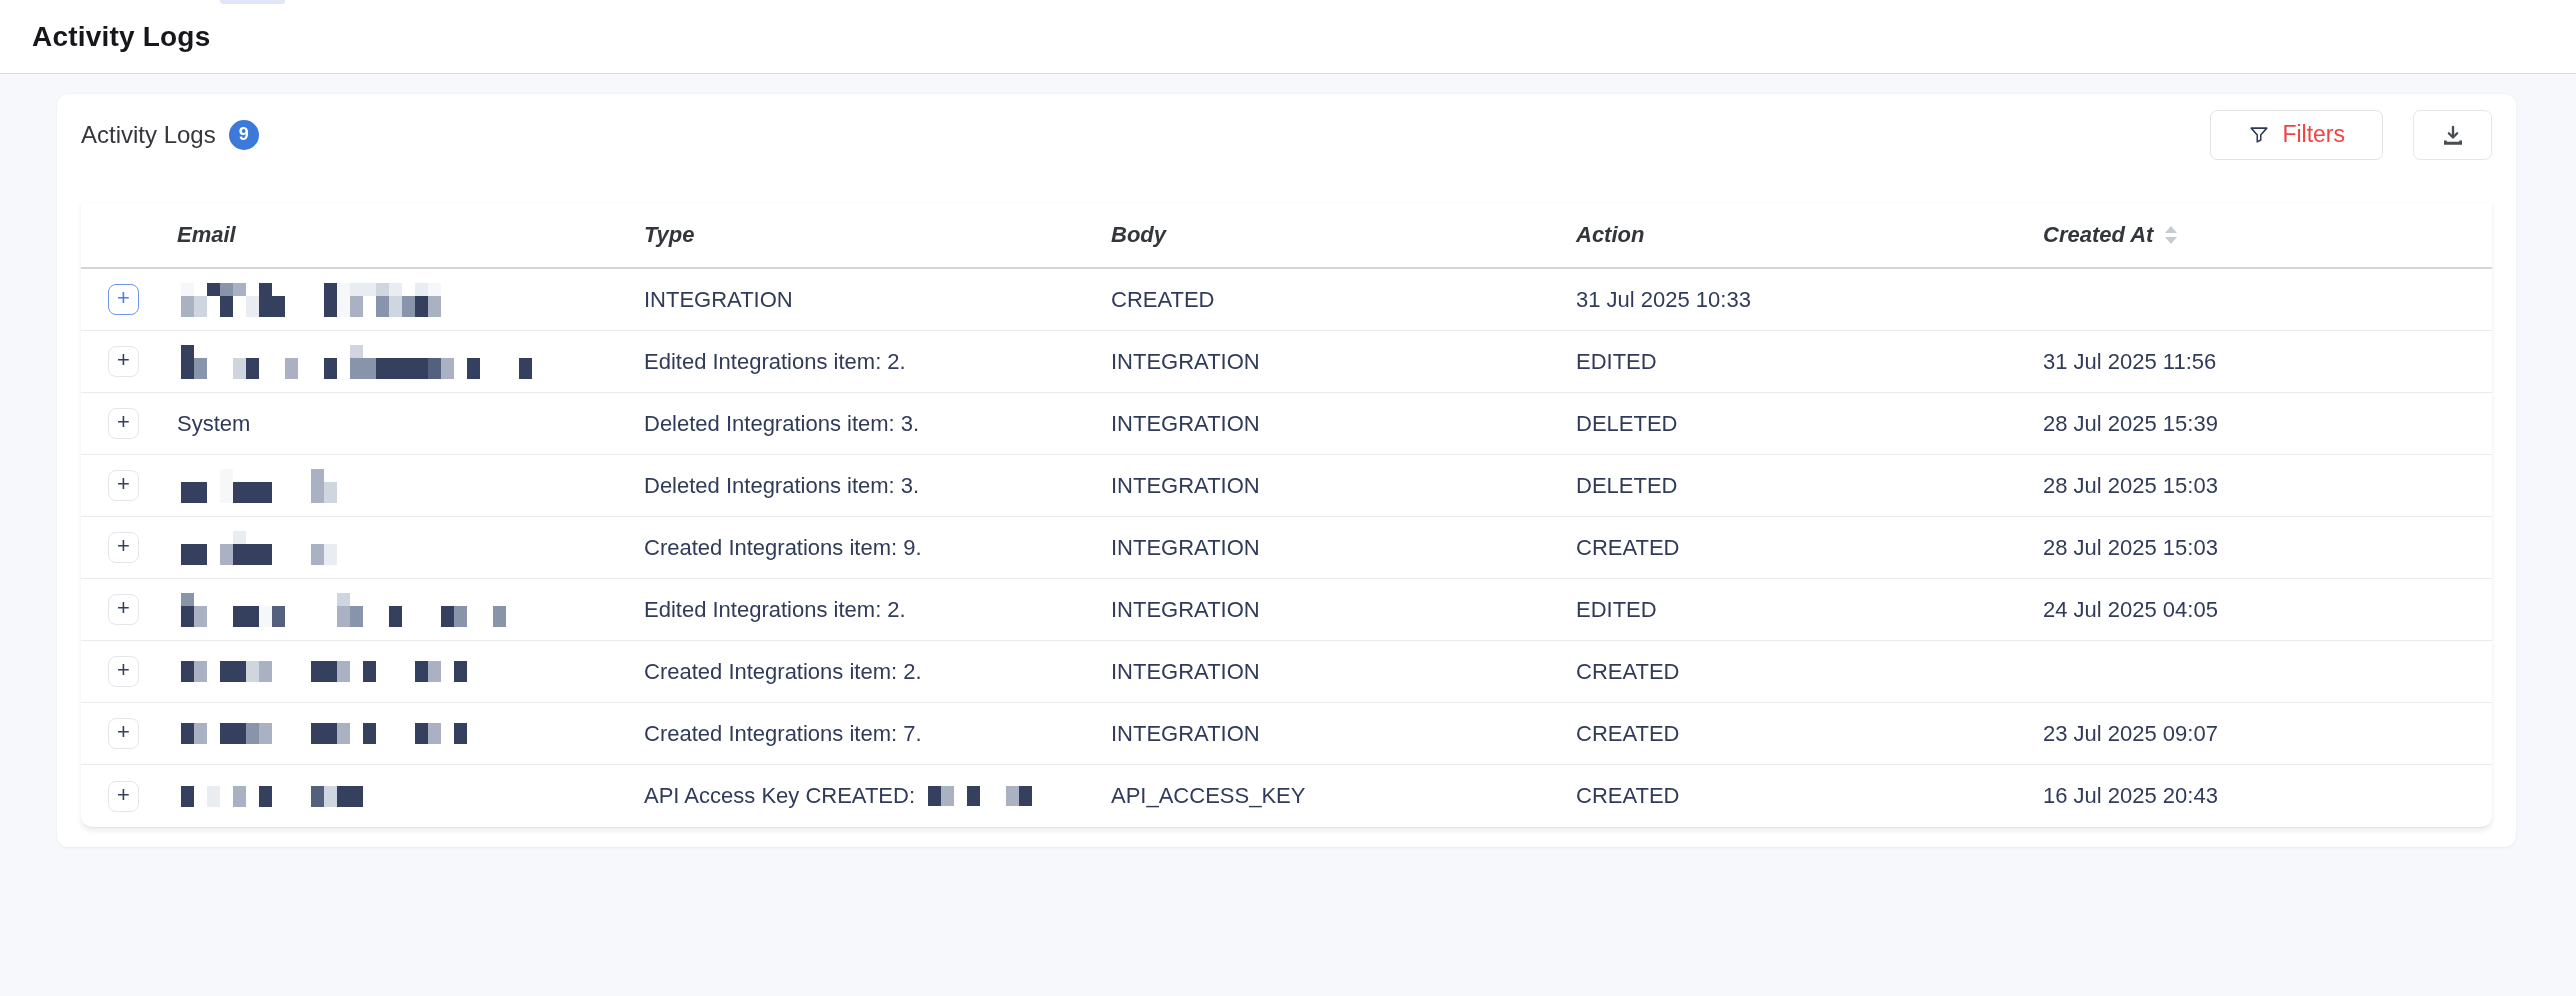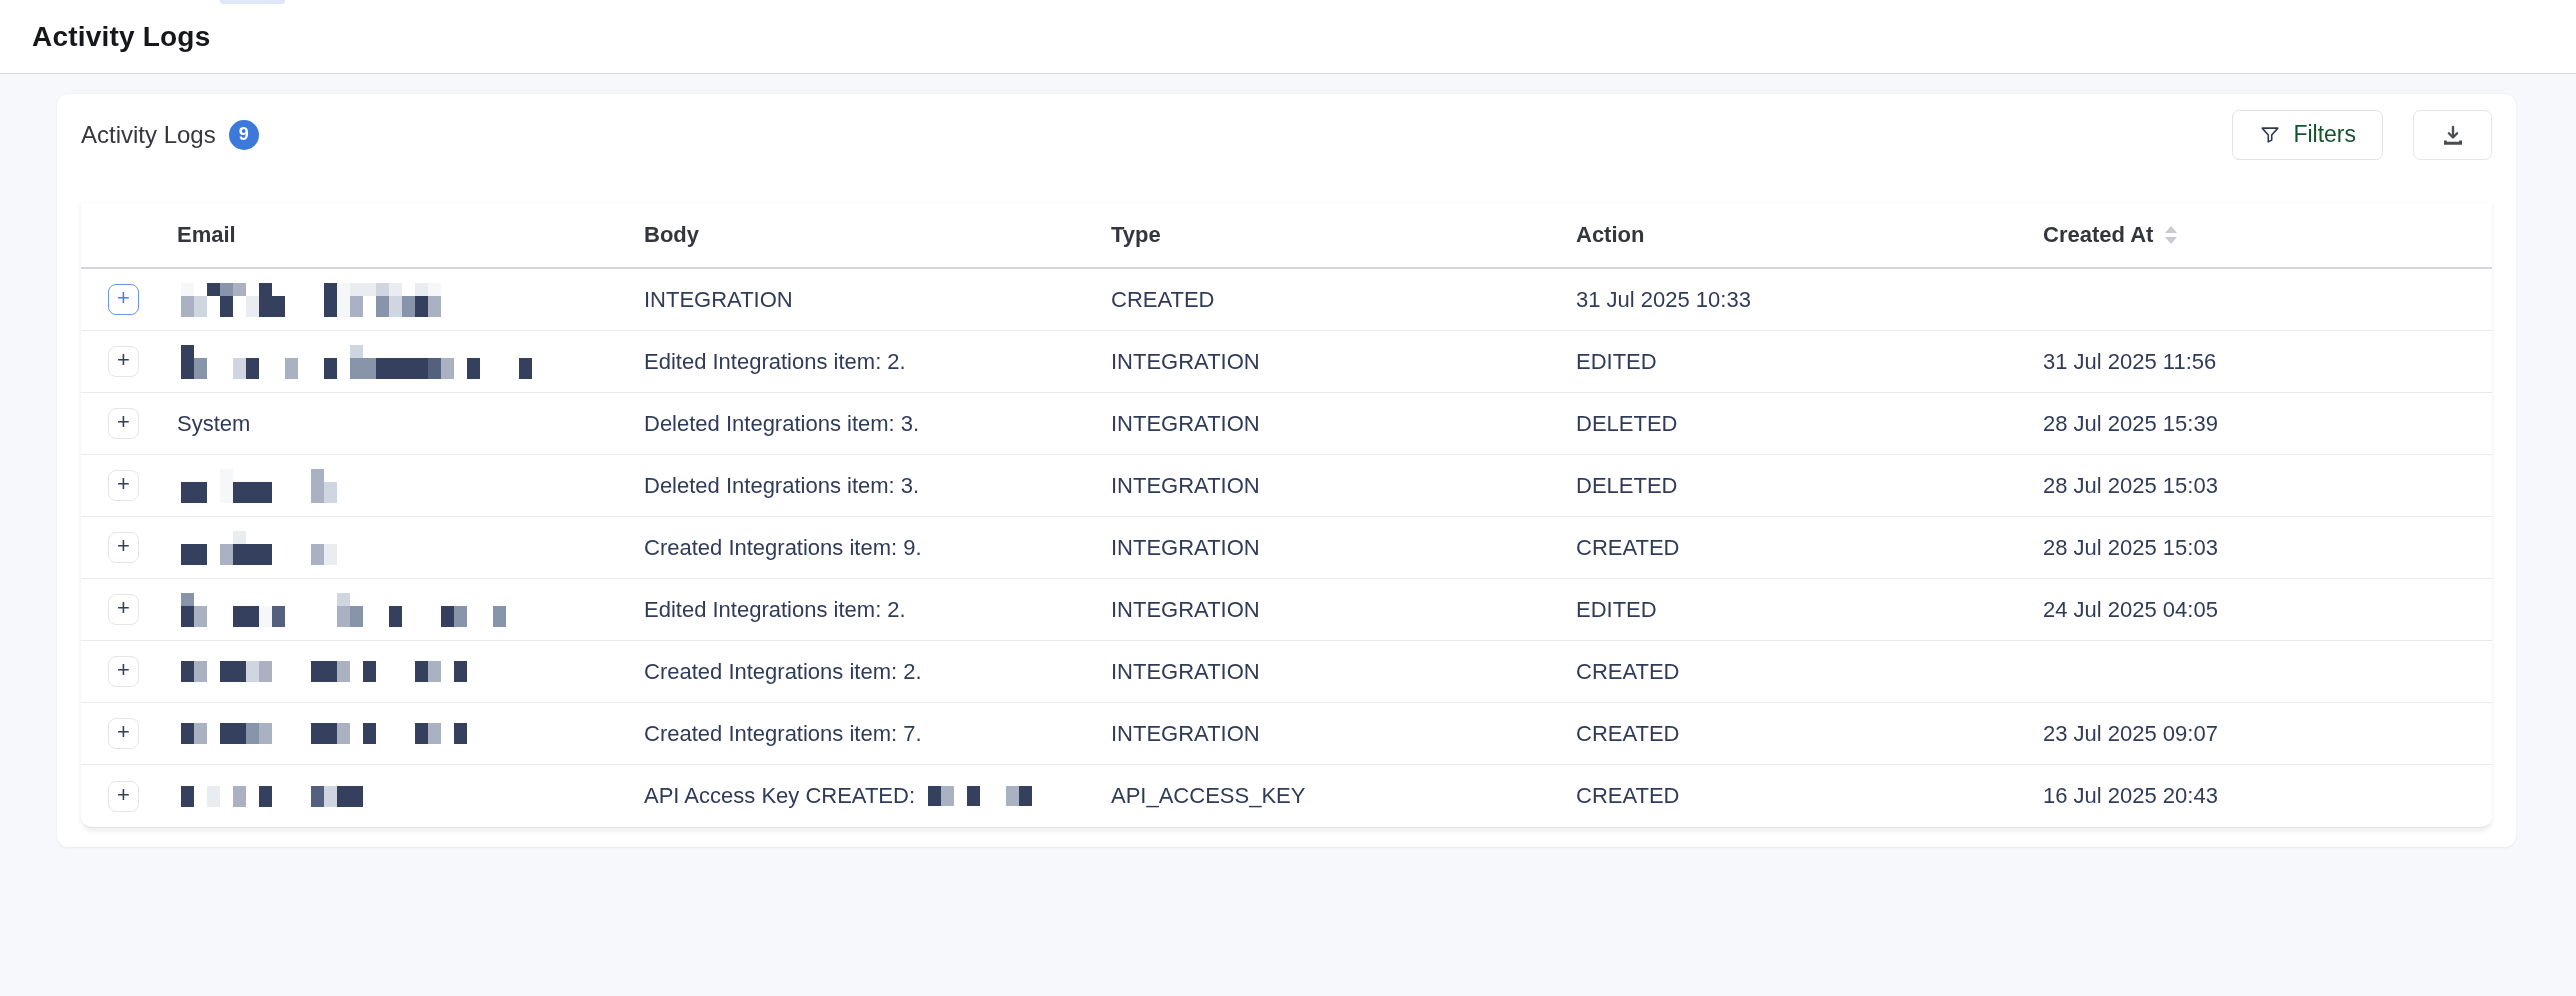--- a/index.html
+++ b/index.html
@@ -37,35 +37,35 @@
     margin-left:13px;min-width:30px;height:30px;padding:0 4.9px;border-radius:15.4px;
     background:#3b79da;color:#ffffff;font-size:18px;font-weight:700;
     display:flex;align-items:center;justify-content:center;box-sizing:border-box;
   }
   .header-actions{margin-left:auto;display:flex;gap:30px;align-items:center;}
   .btn{
     height:50px;background:#ffffff;border-radius:7.3px;
     display:flex;align-items:center;justify-content:center;
     cursor:pointer;box-sizing:border-box;
   }
-  .btn-filters{border:1.6px solid #e4e2de;padding:0 26px;gap:12px;font-size:23px;color:#14532d;}
+  .btn-filters{border:1.6px solid #e4e2de;padding:0 37px;gap:12px;font-size:23px;color:#ef4444;}
   .btn-download{border:1.6px solid #e5e6e9;width:79px;}
   
   .table-wrap{
     position:absolute;left:24px;top:109px;width:2411px;
     background:#ffffff;
     border-bottom:1.6px solid #e3e5e9;border-radius:0 0 11.3px 11.3px;
     box-shadow:0 2.4px 4.9px rgba(20,26,44,.08);
     box-sizing:border-box;
   }
   .thead,.tr{
     display:grid;grid-template-columns:96px 467px 467px 465px 467px auto;
     align-items:center;box-sizing:border-box;
   }
-  .thead{height:66px;border-bottom:2.4px solid #d3d5da;}
+  .thead{height:66px;border-bottom:2.4px solid #d3d5da;font-style:italic;}
   .th{font-size:22px;font-weight:700;color:#33363c;display:flex;align-items:center;}
   .tr{height:62px;border-bottom:1.6px solid #e9eaee;font-size:22px;color:#2f3b59;}
   .tr:last-child{border-bottom:none;}
   .td{display:flex;align-items:center;}
   .expbtn{
     margin-left:27px;width:31px;height:31px;border-radius:8px;
     border:1.6px solid #e4e6ea;background:#ffffff;color:#333f5c;
     font-size:22px;line-height:1;font-family:inherit;
     display:flex;align-items:center;justify-content:center;
     cursor:pointer;box-sizing:border-box;padding:0 0 2.4px 0;
@@ -119,24 +119,24 @@
   </div>
 
   <div class="table-wrap">
     <div class="thead">
       <div class="th"></div>
 
     <div class="th">
           <span>Email</span>
         </div>
         <div class="th">
-          <span>Body</span>
+          <span>Type</span>
         </div>
         <div class="th">
-          <span>Type</span>
+          <span>Body</span>
         </div>
         <div class="th">
           <span>Action</span>
         </div>
         <div class="th">
           <span>Created At</span>
           <span class="sort">
             <span class="tri-up"></span>
             <span class="tri-down"></span>
           </span>

